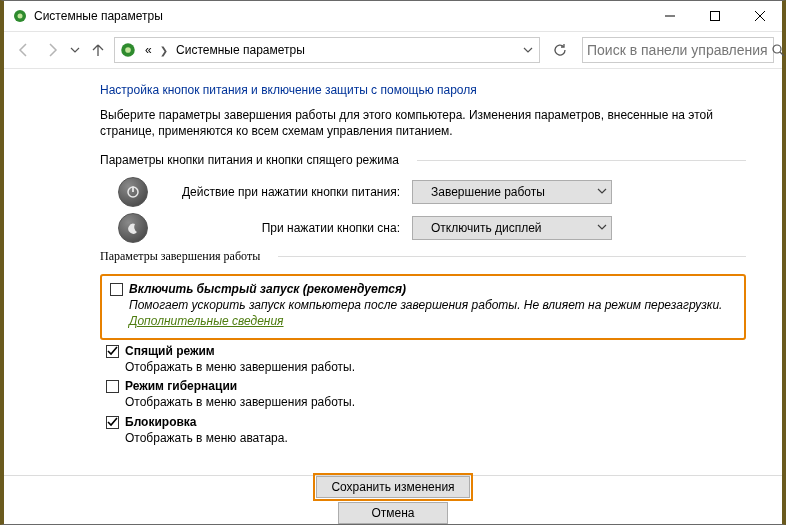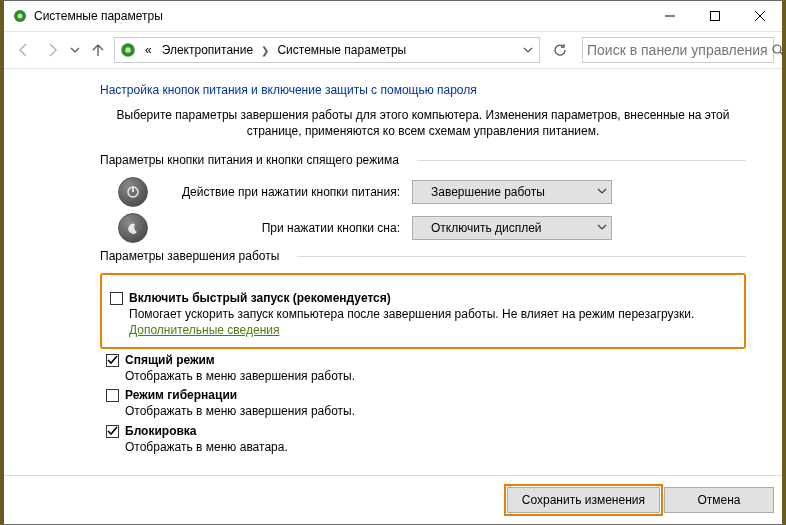--- a/index.html
+++ b/index.html
@@ -135,21 +135,20 @@
   .page-heading {
     color: #003399;
     font-size: 12px;
     font-weight: 400;
     margin: 0 0 6px 0;
   }
   .page-desc {
     color:#000;
     margin: 10px 0 14px 0;
     line-height: 1.35;
-    text-align: center;
   }
   .section-label {
     display:flex; align-items:center;
     margin: 2px 0 10px 0;
     gap: 18px;
   }
   .section-label .lbl-txt { white-space: nowrap; }
   .section-label .line {
     flex:1; height:1px; background:#dcdcdc;
   }
@@ -182,22 +181,23 @@
     font-size:12px;
   }
   .win-select .chev {
     position:absolute; right:4px; top:50%; transform:translateY(-50%);
     color:#404040;
   }
 
   .highlight-box {
     border: 2px solid #e78100;
     border-radius: 3px;
-    padding: 16px 8px 8px 8px;
+    padding: 6px 8px 8px 8px;
     margin: 0 0 4px 0;
+    font-style: italic;
   }
 
   .opt {
     margin: 4px 0 4px 6px;
   }
   .opt .opt-head {
     display:flex; align-items:flex-start; gap:6px;
   }
   .opt .chk {
     width:13px; height:13px;
@@ -222,20 +222,21 @@
 
   
   .footer {
     border-top:1px solid #dcdcdc;
     height: 48px;
     display:flex;
     align-items:center;
     justify-content:flex-end;
     padding: 0 8px;
     gap: 4px;
+    flex-direction: column;
   }
   .win-btn {
     height: 24px;
     min-width: 80px;
     padding: 0 14px;
     border: 1px solid #adadad;
     background: #e1e1e1;
     display:flex; align-items:center; justify-content:center;
     font-size:12px;
   }
@@ -300,21 +301,20 @@
     </div>
 
     <div class="addrbar">
       <span class="addr-ico">
         <svg viewBox="0 0 16 16">
             <circle cx="8" cy="8" r="6" fill="#2e8b2e"></circle>
             <circle cx="8" cy="8" r="2.5" fill="#c2e59c"></circle>
           </svg>
       </span>
       <span class="addr-seg">«</span>
-      <span class="addr-seg">Электропитание</span>
       <span class="addr-sep">❯</span>
       <span class="addr-seg">Системные параметры</span>
       <span class="addr-spacer"></span>
       <span class="addr-drop">
         <svg width="10" height="10" viewBox="0 0 10 10">
             <path d="M1 3 L5 7 L9 3" fill="none" stroke="currentColor" stroke-width="1.2"></path>
           </svg>
       </span>
     </div>
     <div class="refresh-btn">
@@ -372,21 +372,21 @@
       <div class="win-select">
         <span>Отключить дисплей</span>
         <span class="chev">
           <svg width="10" height="10" viewBox="0 0 10 10">
               <path d="M1 3 L5 7 L9 3" fill="none" stroke="currentColor" stroke-width="1.2"></path>
             </svg>
         </span>
       </div>
     </div>
 
-    <div class="section-label" style="margin-top:4px;">
+    <div class="section-label" style="margin-top:4px;font-family:Liberation Serif, serif;">
       <span class="lbl-txt">Параметры завершения работы</span>
       <span class="line"></span>
     </div>
 
     <div class="highlight-box">
       <div class="opt" style="margin:0;">
         <div class="opt-head">
           <span class="chk">
             
           </span>

